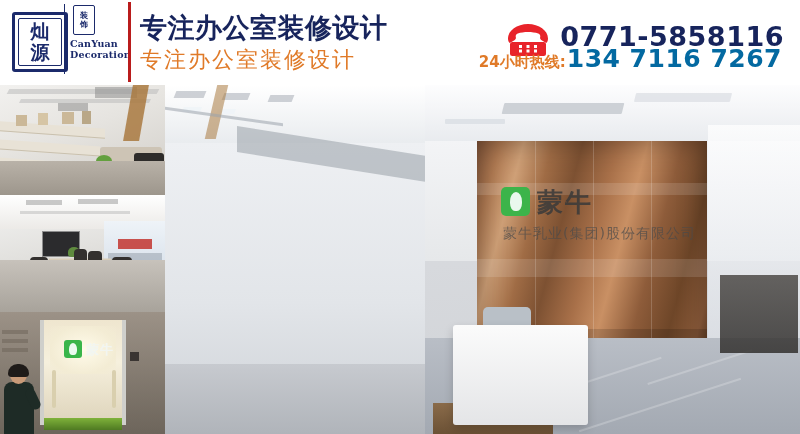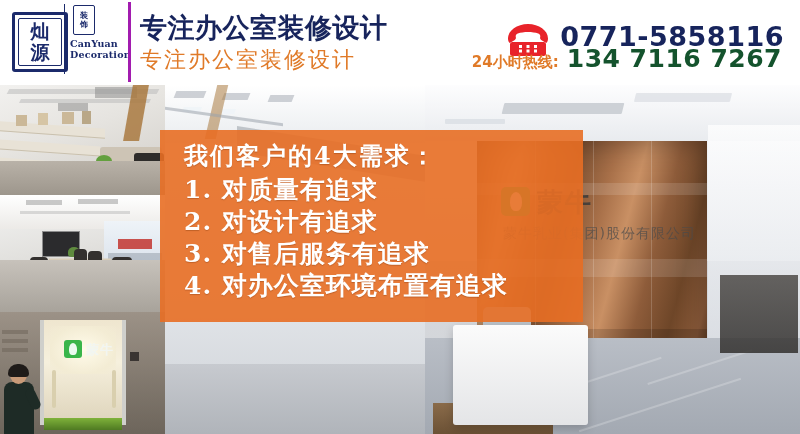--- a/index.html
+++ b/index.html
@@ -48,21 +48,21 @@
     font-size:8px;line-height:9px;font-weight:bold;
   }
   .en-line{
     font-family:"DejaVu Serif","Liberation Serif",serif;
     color:#1b2a6b;font-size:9.5px;line-height:11px;font-weight:bold;
     letter-spacing:.2px;white-space:nowrap;
   }
 
   #slogan{
     position:absolute;left:128px;top:2px;width:300px;height:80px;
-    border-left:3px solid #a21caf;padding-left:9px;box-sizing:border-box;
+    border-left:3px solid #b91c1c;padding-left:9px;box-sizing:border-box;
     display:flex;flex-direction:column;justify-content:center;
   }
   #slogan-main{
     font-family:"DejaVu Sans","Liberation Sans",sans-serif;
     color:#17245c;font-weight:bold;font-size:27px;line-height:33px;
     letter-spacing:.5px;white-space:nowrap;
   }
   #slogan-sub{
     font-family:"DejaVu Sans","Liberation Sans",sans-serif;
     color:#e07a28;font-size:22px;line-height:28px;letter-spacing:2px;
@@ -84,22 +84,22 @@
   #phone-row2{
     position:absolute;right:2px;top:42px;display:flex;align-items:baseline;
   }
   #hotline-label{
     font-family:"DejaVu Sans","Liberation Sans",sans-serif;
     color:#e07a28;font-weight:bold;font-size:15px;line-height:20px;
     white-space:nowrap;
   }
   #hotline-number{
     font-family:"DejaVu Sans","Liberation Sans",sans-serif;
-    color:#14532d;font-weight:bold;font-size:25px;line-height:26px;
-    letter-spacing:.5px;white-space:nowrap;margin-left:8px;
+    color:#0369a1;font-weight:bold;font-size:25px;line-height:26px;
+    letter-spacing:.5px;white-space:nowrap;margin-left:1px;
   }
 
   
   #collage{position:absolute;left:0;top:85px;width:800px;height:349px;overflow:hidden;z-index:5;}
 
   .photo{position:absolute;overflow:hidden;}
 
   
   #photo-lounge{left:0;top:0;width:165px;height:110px;
      background:linear-gradient(160deg,#f2f1ef 0%,#e6e4e0 42%,#cfccc6 100%);}
@@ -383,22 +383,15 @@
         <div class="r-carpet-tex" style="left:150px;top:66px;width:170px;height:2px;"></div>
         <div class="r-carpet-tex" style="left:220px;top:28px;width:110px;height:2px;"></div>
       </div>
       <div class="r-wood"></div>
       <div class="r-chair"></div>
       <div class="r-desk"></div>
       <div class="r-dark"></div>
     </div>
   </div>
 
-  <div id="orange-panel">
-    <div class="needs-line" id="needs-title">我们客户的4大需求：</div>
-    <div class="needs-line">1. 对质量有追求</div>
-    <div class="needs-line">2. 对设计有追求</div>
-    <div class="needs-line">3. 对售后服务有追求</div>
-    <div class="needs-line">4. 对办公室环境布置有追求</div>
-  </div>
 
 
 </div>
 
 </body></html>

